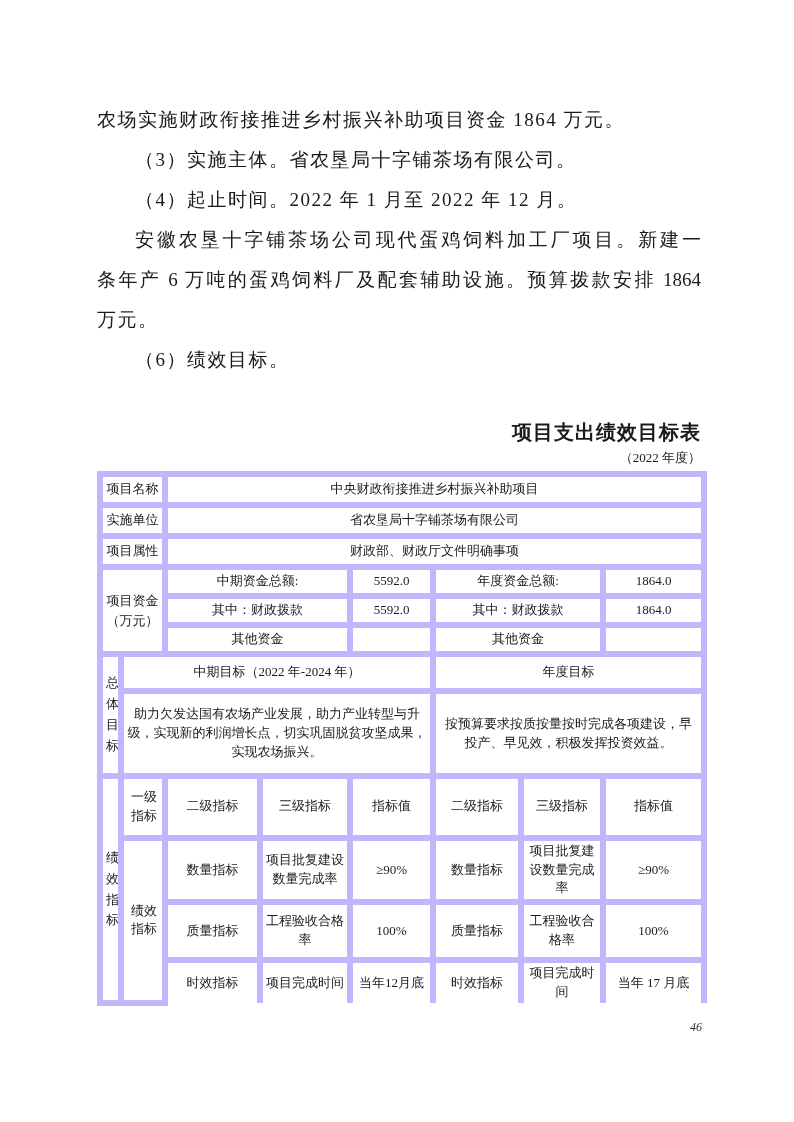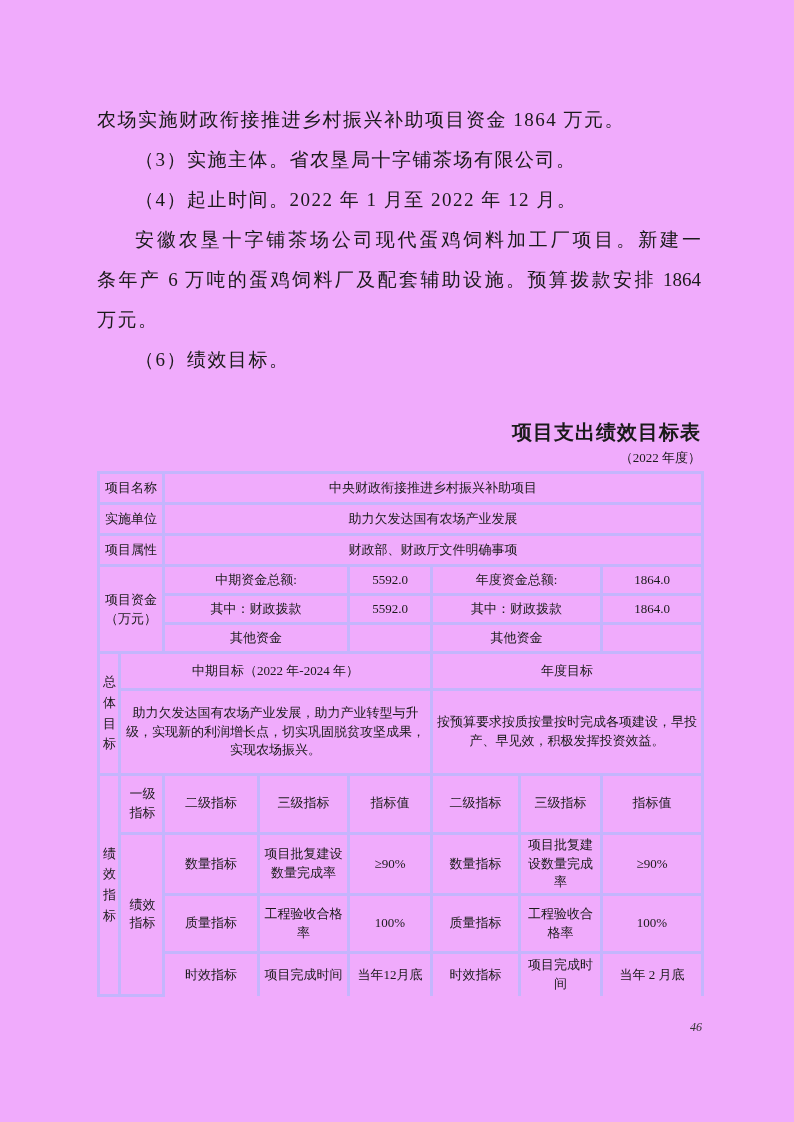--- a/index.html
+++ b/index.html
@@ -1,20 +1,20 @@
 <!DOCTYPE html>
 <html><head>
 <meta charset="utf-8">
 <style>
   html,body{margin:0;padding:0;background:#e8e8e8;}
   .page{
     position:relative;
     width:794px;height:1122px;
     margin:0 auto;
-    background:#f0abfc;
+    background:#ffffff;
     font-family:"Liberation Serif","DejaVu Serif",serif;
     color:#1a1a1a;
     overflow:hidden;
   }
   
   .textblock{
     position:absolute;left:97px;top:100px;width:604px;
     font-size:19px;
   }
   .bline{
@@ -40,21 +40,21 @@
     position:absolute;left:97px;top:449px;width:604px;
     text-align:right;font-size:13px;
   }
   
   table.perf{
     position:absolute;left:97px;top:471px;
     border-collapse:collapse;table-layout:fixed;
     width:604px;font-size:13px;
   }
   table.perf td{
-    border:3px solid #c4b5fd;
+    border:6px solid #c4b5fd;
     padding:1px 3px;
     text-align:center;
     vertical-align:middle;
     line-height:1.45;
     overflow:hidden;
   }
   td.tl{text-align:left;}
   td.trr{text-align:right;}
   .h-info{height:31px;}
   .h-money{height:29px;}
@@ -112,21 +112,21 @@
         <col style="width:101px">
     </colgroup>
 
     <tbody>
         <tr class="h-info">
       <td colspan="2">项目名称</td>
       <td colspan="6">中央财政衔接推进乡村振兴补助项目</td>
     </tr>
     <tr class="h-info">
       <td colspan="2">实施单位</td>
-      <td colspan="6">助力欠发达国有农场产业发展</td>
+      <td colspan="6">省农垦局十字铺茶场有限公司</td>
     </tr>
     <tr class="h-info">
       <td colspan="2">项目属性</td>
       <td colspan="6">财政部、财政厅文件明确事项</td>
     </tr>
 
     <tr class="h-money">
       <td colspan="2" rowspan="3">
         <div class="fundwrap">项目资金（万元）</div>
       </td>
@@ -193,19 +193,19 @@
       <td>质量指标</td>
       <td class="l3cell">工程验收合格率</td>
       <td>100%</td>
     </tr>
     <tr class="h-d3 lastrow">
       <td>时效指标</td>
       <td class="l3cell">项目完成时间</td>
       <td>当年12月底</td>
       <td>时效指标</td>
       <td class="l3cell">项目完成时间</td>
-      <td>当年 2 月底</td>
+      <td>当年 17 月底</td>
     </tr>
   </tbody>
     </table>
 
   <div class="pagenum">46</div>
 </div>
 
 </body></html>

